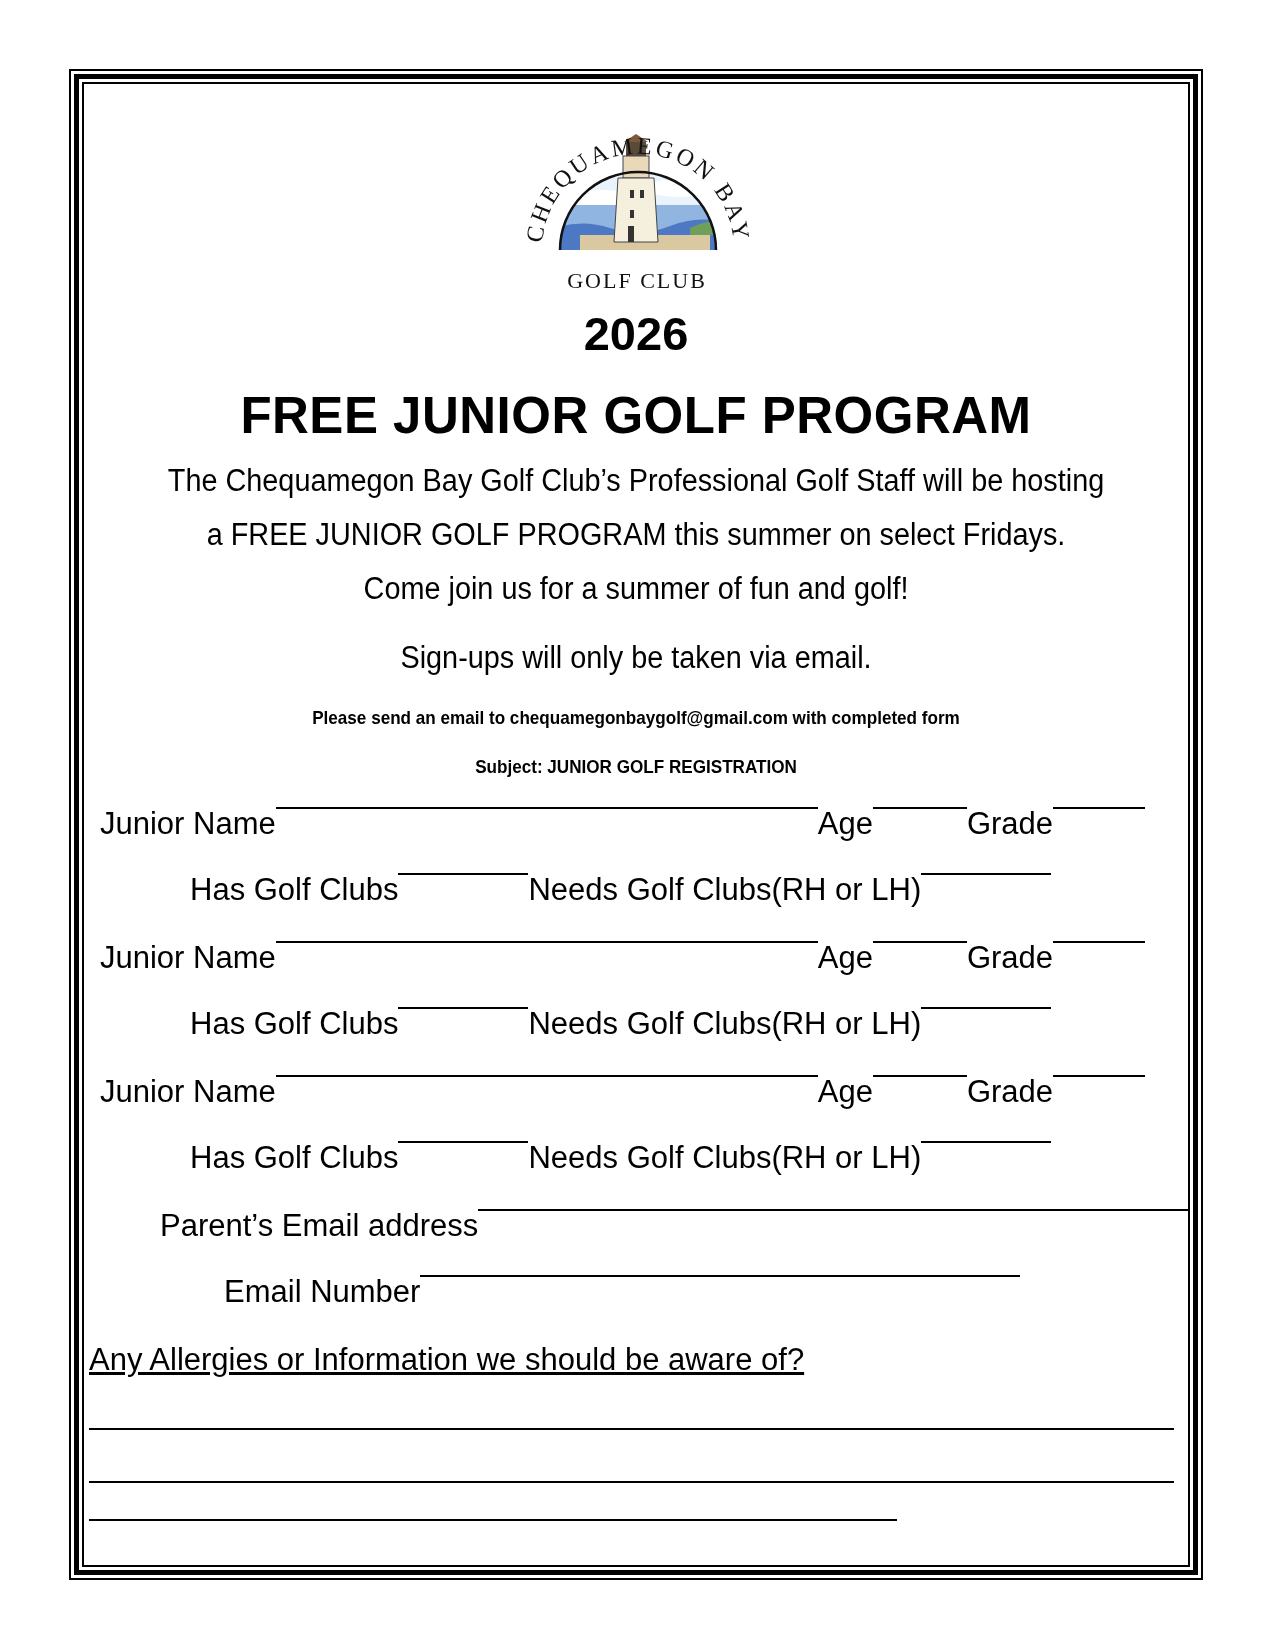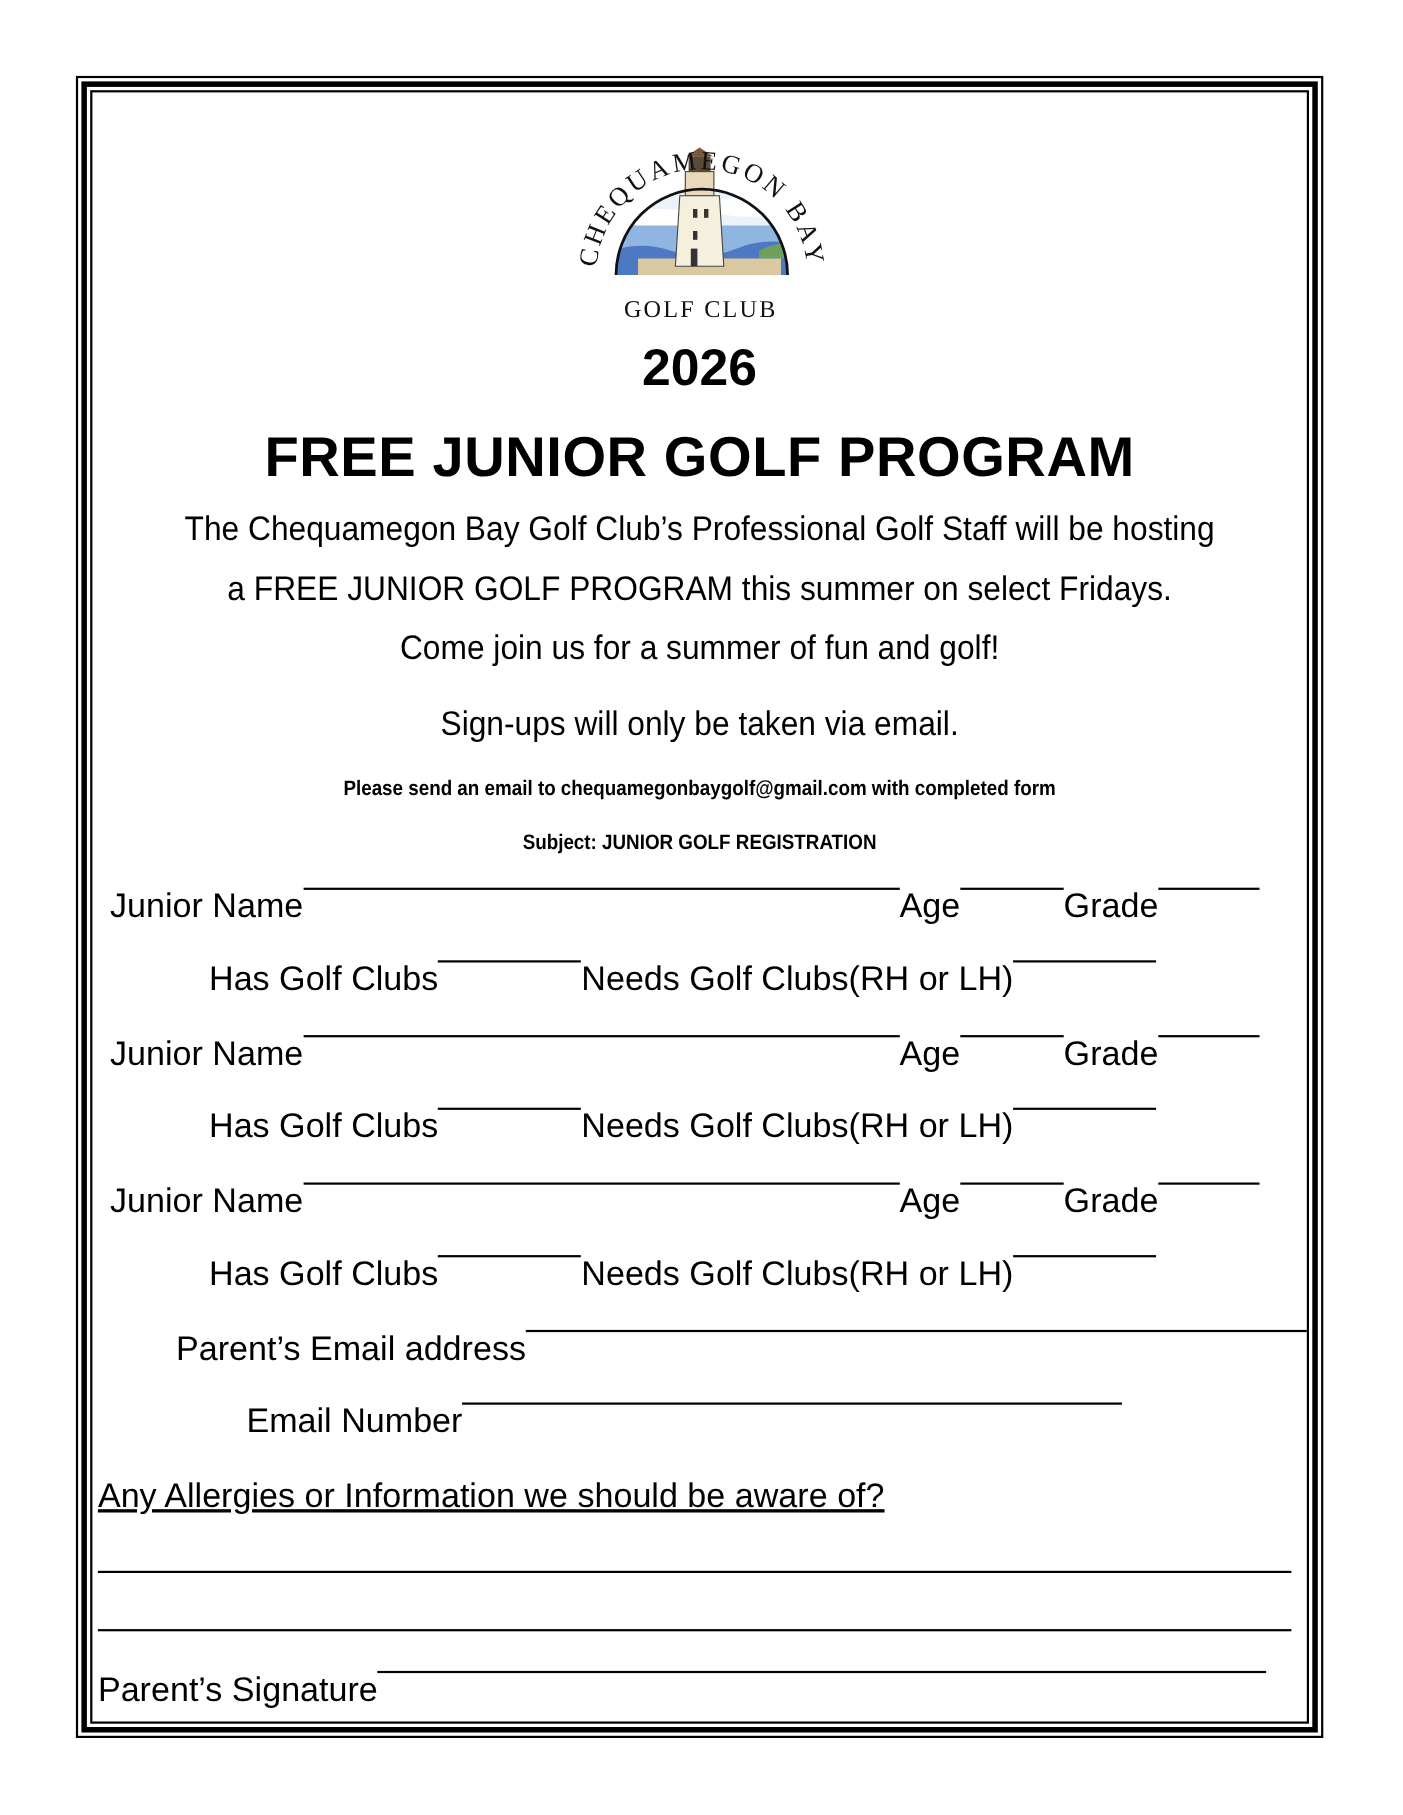--- a/index.html
+++ b/index.html
@@ -130,15 +130,14 @@
   <span class="lbl">Email Number</span>
   <span class="blank" style="width:600px"></span>
 </div>
 <div class="row" style="left:89px; top:1342px;text-decoration:underline;">
   <span class="lbl">Any Allergies or Information we should be aware of?</span>
 </div>
 <div class="full-line" style="top:1428px;"></div>
 <div class="full-line" style="top:1481px;"></div>
 
 <div class="row" style="left:89px; top:1518px;">
-  <span class="lbl">Parent’s Signature</span>
   <span class="blank" style="width:808px"></span>
 </div>
 
 </body></html>

